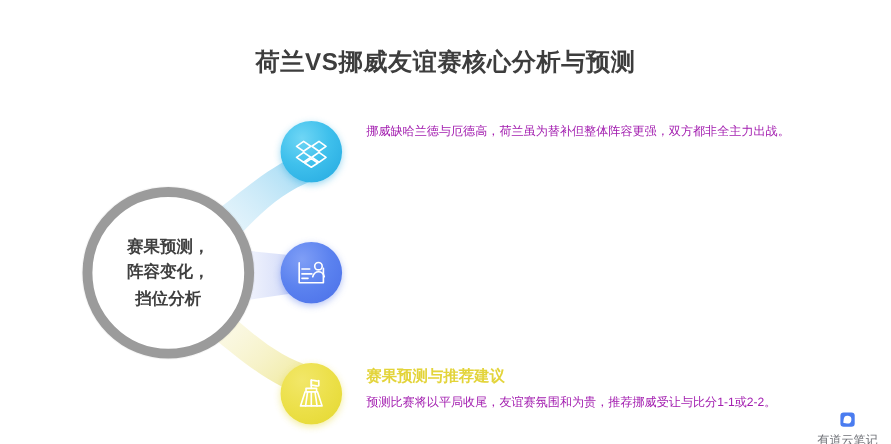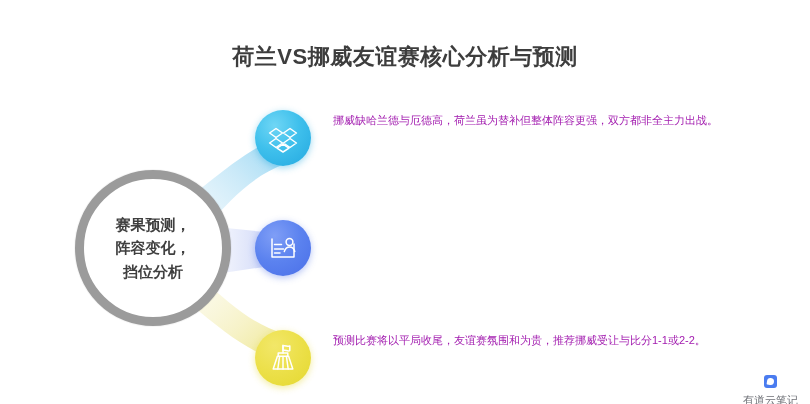--- a/index.html
+++ b/index.html
@@ -157,20 +157,21 @@
         <path d="M16 3.2 L16 11"></path>
         <path d="M16 4 C18 2.6 20.6 5.4 22.8 4 L22.8 8.6 C20.6 10 18 7.2 16 8.6 Z"></path>
         <path d="M11.2 11 L20.8 11 L20.8 14.2 L11.2 14.2 Z"></path>
         <path d="M10.4 14.2 L6.2 27 L25.8 27 L21.6 14.2"></path>
         <path d="M12.6 14.4 L10.8 27"></path>
         <path d="M16 14.4 L16 27"></path>
         <path d="M19.4 14.4 L21.2 27"></path>
       </svg>
     </div>
     <div class="txt">
+      <div class="hd hd-2">赛果预测与推荐建议</div>
       <div class="bd">预测比赛将以平局收尾，友谊赛氛围和为贵，推荐挪威受让与比分1-1或2-2。</div>
     </div>
   </div>
 
   <div id="watermark">
     <span id="wm-icon"></span>
     <span>有道云笔记</span>
   </div>
 
 </div>

